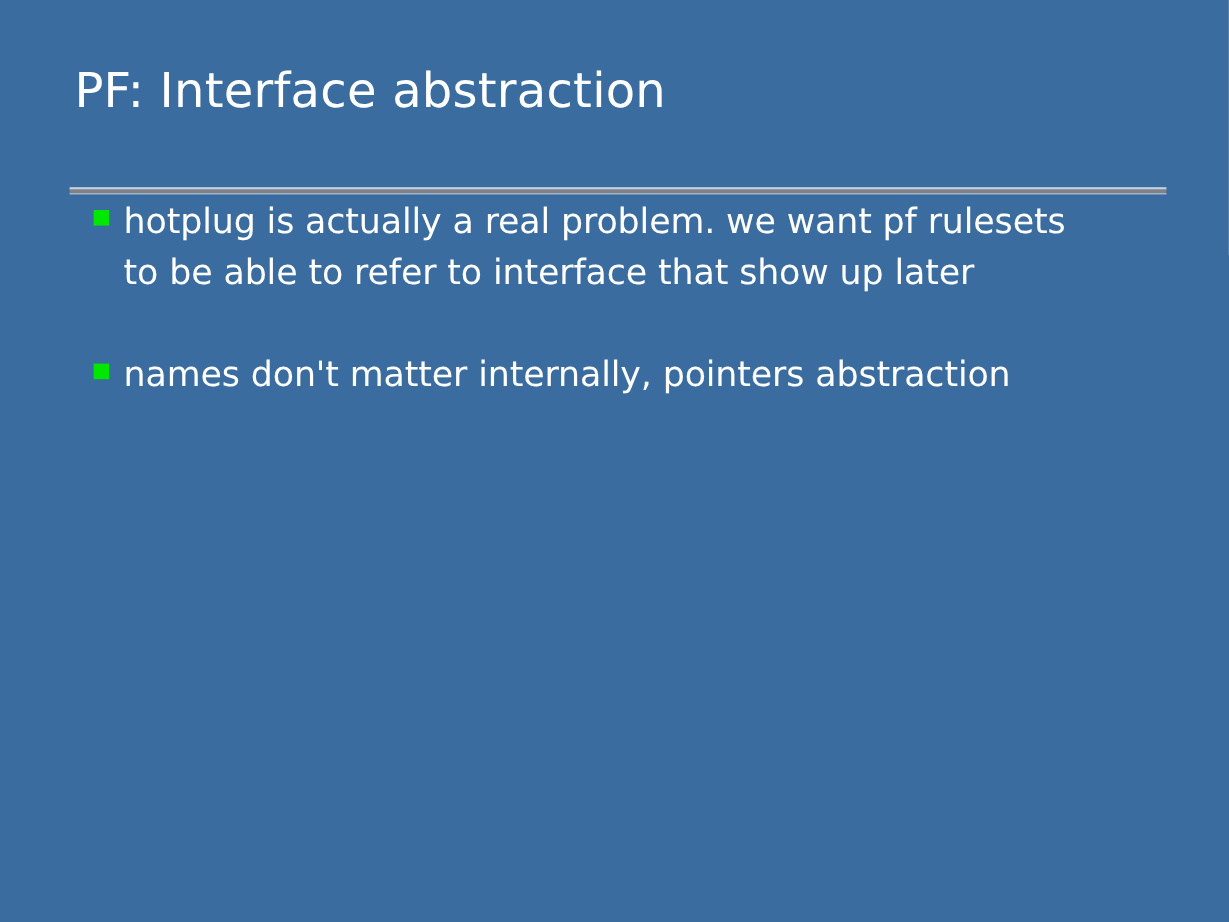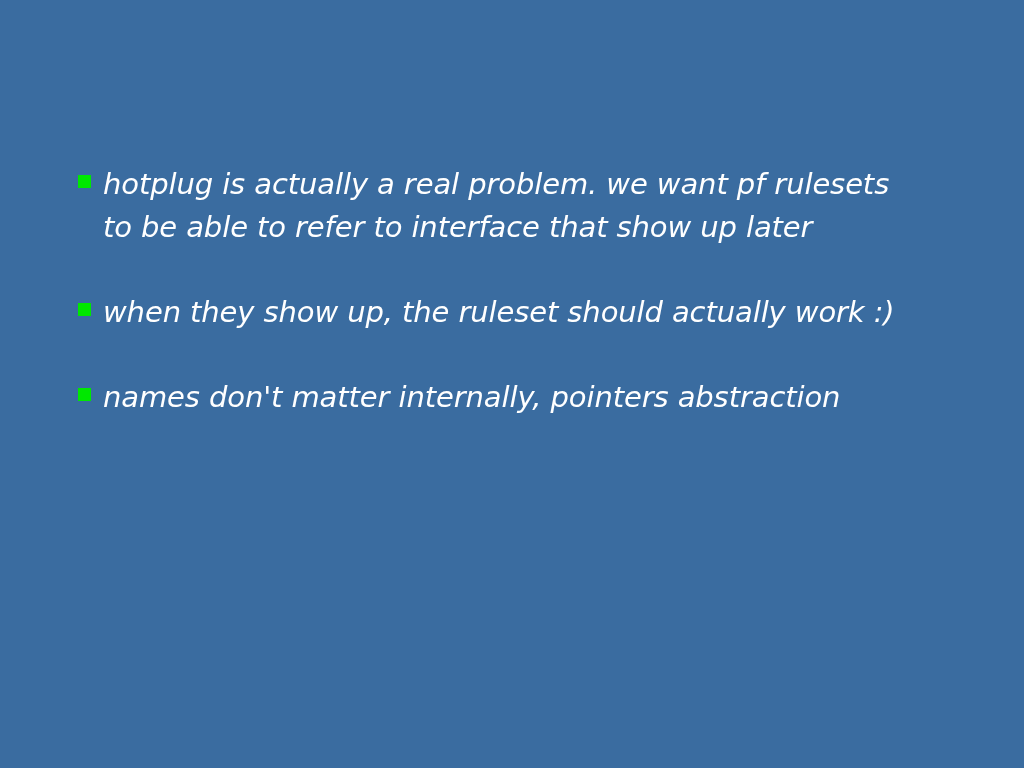--- a/index.html
+++ b/index.html
@@ -69,21 +69,20 @@
     height: 1px;
     background: #b9c6d5;
   }
 
   
   #bullet-list {
     position: absolute;
     left: 78px;
     top: 163px;
     width: 880px;
-    font-style: italic;
   }
 
   .bullet-item {
     position: relative;
     padding-left: 25px;
     margin-bottom: 42px;
   }
   .bullet-item:last-child {
     margin-bottom: 0;
   }
@@ -107,32 +106,36 @@
   }
 
   .w-narrow { max-width: 800px; }
   .w-wide   { max-width: 880px; white-space: nowrap; }
 </style>
 </head>
 <body>
 
 <div id="slide">
 
+  <div id="title-block">
+    <div id="slide-title">PF: Interface abstraction</div>
+    <div id="title-rule">
+      <div class="rule-light"></div>
+      <div class="rule-dark"></div>
+      <div class="rule-hi"></div>
+    </div>
+  </div>
 
   <div id="bullet-list">
 
     <div class="bullet-item">
       <span class="bullet-marker"></span>
       <div class="bullet-text w-narrow">hotplug is actually a real problem. we want pf rulesets to be able to refer to interface that show up later</div>
     </div>
 
-    <div class="bullet-item">
-      <span class="bullet-marker"></span>
-      <div class="bullet-text w-wide">when they show up, the ruleset should actually work :)</div>
-    </div>
 
     <div class="bullet-item">
       <span class="bullet-marker"></span>
       <div class="bullet-text w-wide">names don't matter internally, pointers abstraction</div>
     </div>
 
   </div>
 
 </div>
 

